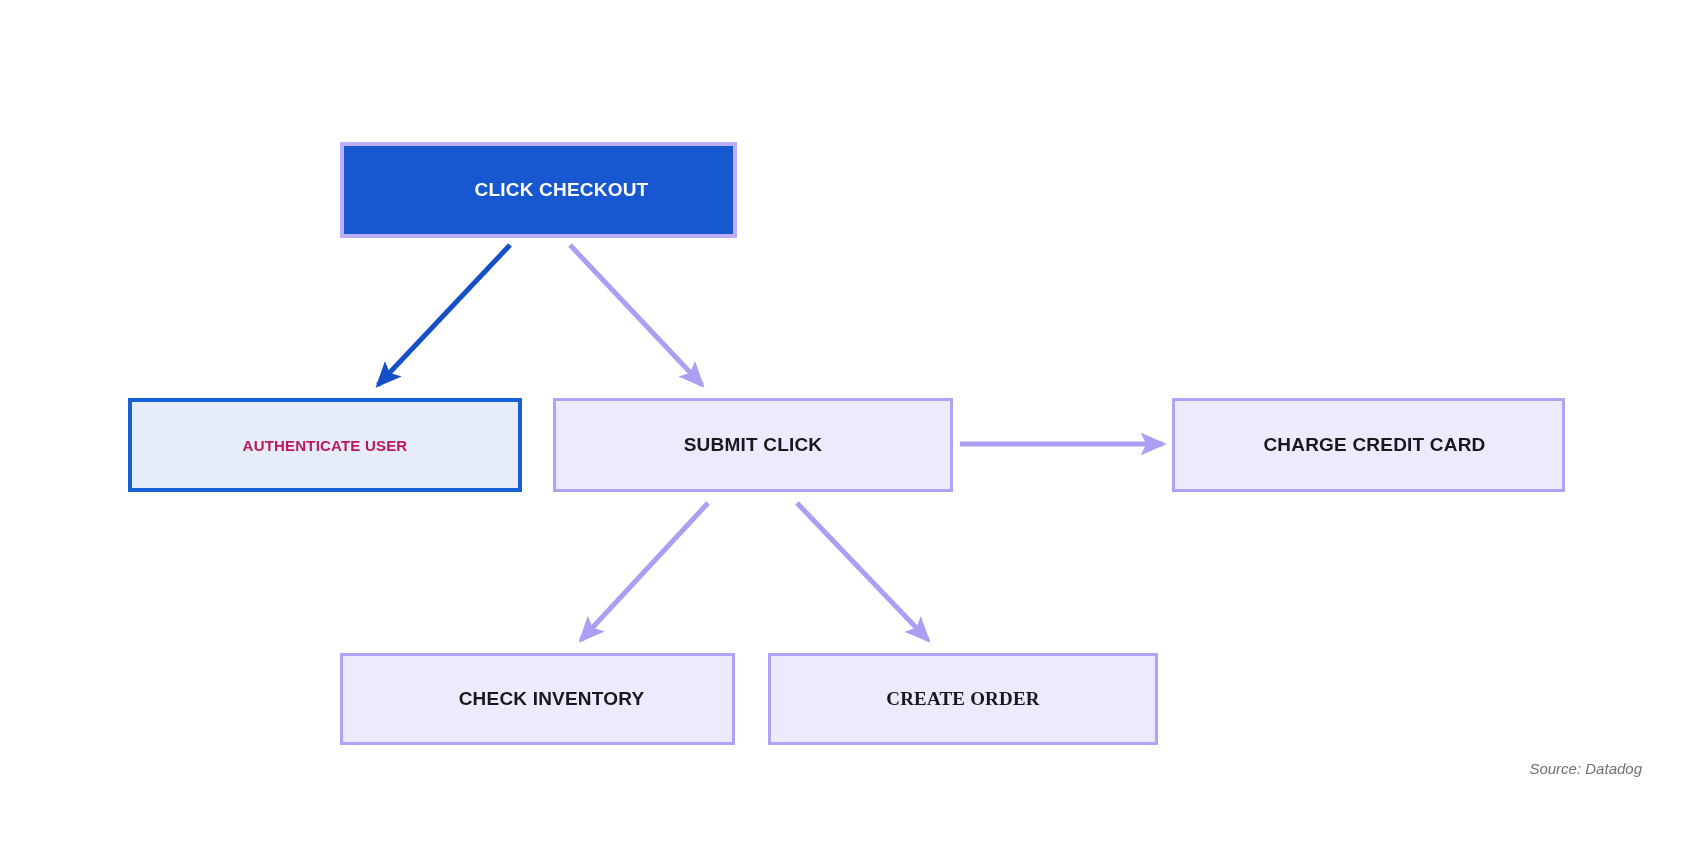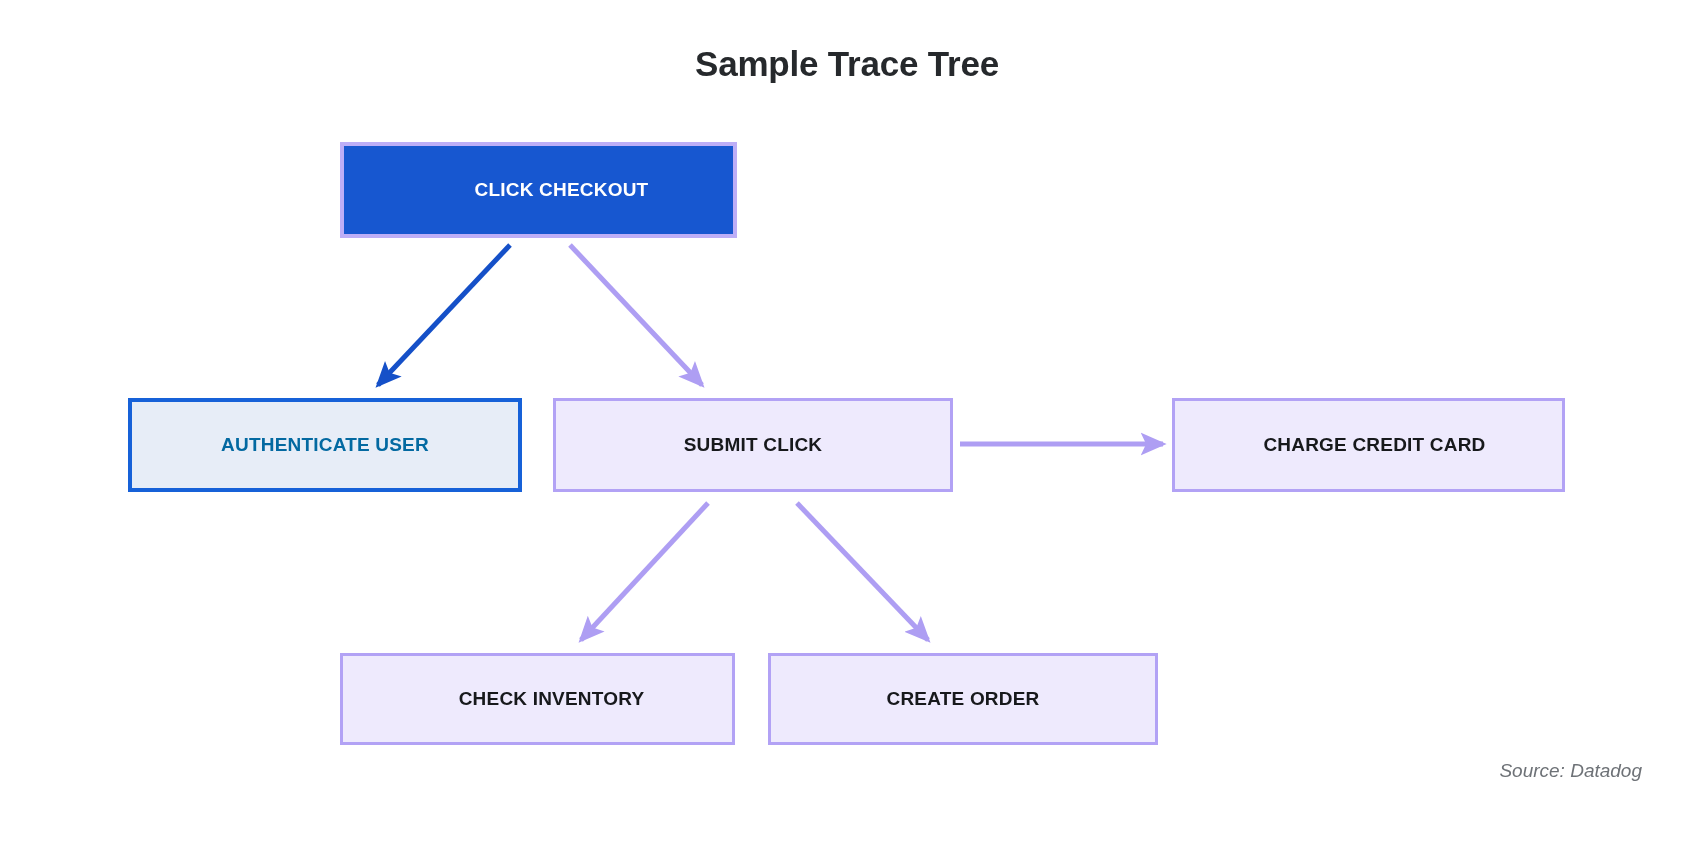--- a/index.html
+++ b/index.html
@@ -59,46 +59,45 @@
     background: #1757d0;
     border: 4px solid #bdaef7;
     color: #ffffff;
     font-size: 19px;
     padding-left: 46px;
   }
 
   .node-auth {
     background: #e7edf7;
     border: 4px solid #1761d8;
-    color: #0369a1;
-    font-size: 19px;
+    color: #be185d;
+    font-size: 15px;
   }
 
   .node-purple {
     background: #eeeafd;
     border: 3px solid #b2a2f5;
     color: #17191c;
     font-size: 19px;
   }
 
   .source {
     position: absolute;
     right: 52px;
     top: 760px;
-    font-size: 19px;
+    font-size: 15px;
     font-style: italic;
     color: #6e7277;
   }
 </style>
 </head>
 <body>
 
 <div id="diagram-canvas">
 
-  <div class="title">Sample Trace Tree</div>
 
   <svg class="arrow-layer" viewBox="0 0 1694 848" width="1694" height="848" xmlns="http://www.w3.org/2000/svg">
     <defs>
       <marker id="head-blue" viewBox="0 0 10 10" refX="8.6" refY="5" markerWidth="5.2" markerHeight="5.2" orient="auto-start-reverse">
         <path d="M 0 0.6 L 10 5 L 0 9.4 L 2.1 5 Z" fill="#1550c8"></path>
       </marker>
       <marker id="head-purple" viewBox="0 0 10 10" refX="8.6" refY="5" markerWidth="5.2" markerHeight="5.2" orient="auto-start-reverse">
         <path d="M 0 0.6 L 10 5 L 0 9.4 L 2.1 5 Z" fill="#ae9ef3"></path>
       </marker>
     </defs>
@@ -120,20 +119,20 @@
       </div>
       <div class="node node-purple" style="left: 553px; top: 398px; width: 400px; height: 94px;">
         <span>SUBMIT CLICK</span>
       </div>
       <div class="node node-purple" style="left: 1172px; top: 398px; width: 393px; height: 94px; padding-left: 12px;">
         <span>CHARGE CREDIT CARD</span>
       </div>
       <div class="node node-purple" style="left: 340px; top: 653px; width: 395px; height: 92px; padding-left: 28px;">
         <span>CHECK INVENTORY</span>
       </div>
-      <div class="node node-purple" style="left: 768px; top: 653px; width: 390px; height: 92px;">
+      <div class="node node-purple" style="left: 768px; top: 653px; width: 390px; height: 92px; font-family: Liberation Serif, serif;">
         <span>CREATE ORDER</span>
       </div>
     </div>
 
   <div class="source">Source: Datadog</div>
 
 </div>
 
 </body></html>

